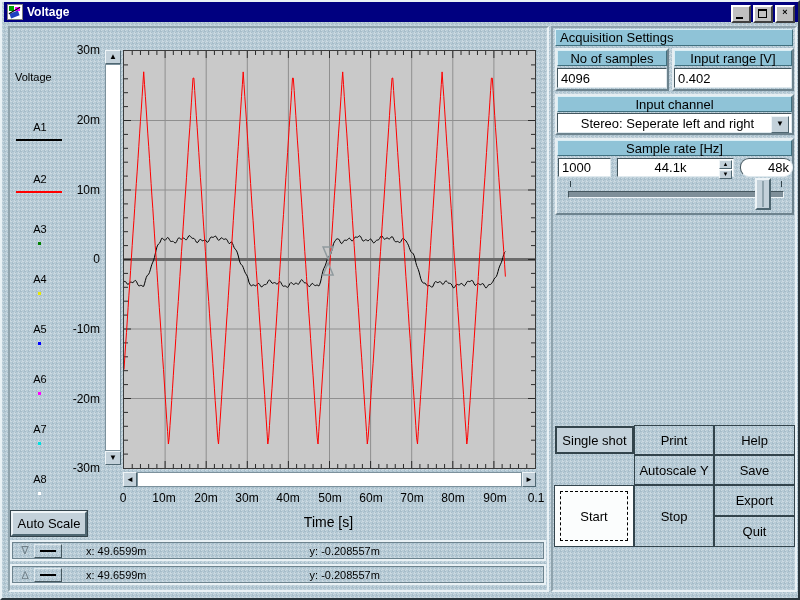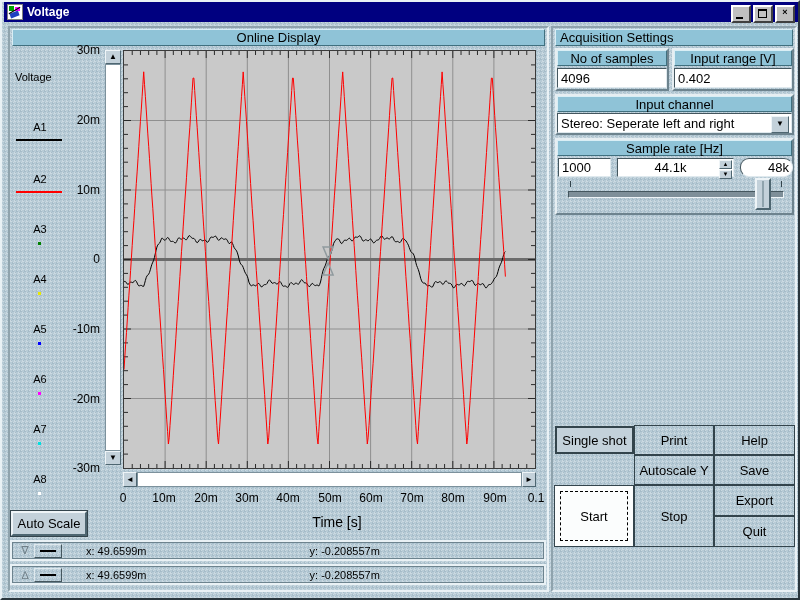--- a/index.html
+++ b/index.html
@@ -68,21 +68,20 @@
         </span>
       <span class="winbtn">
           <i class="glyph-max"></i>
         </span>
       <span class="winbtn">×</span>
     </span>
   </div>
 
   <div class="abs panel" style="left:6px;top:24px;width:541px;height:566px;"></div>
 
-  <div class="abs hdr" style="left:10px;top:27px;width:533px;height:17px;">Online Display</div>
 
   <div class="abs label" style="left:13px;top:69px;">Voltage</div>
 
   <div class="abs label" style="left:20px;top:119px;width:36px;text-align:center;">A1</div>
   <div class="abs" style="left: 14px; top: 137px; width: 46px; height: 2px; background: rgb(0, 0, 0);"></div>
   <div class="abs label" style="left:20px;top:171px;width:36px;text-align:center;">A2</div>
   <div class="abs" style="left: 14px; top: 189px; width: 46px; height: 2px; background: rgb(255, 0, 0);"></div>
   <div class="abs label" style="left:20px;top:221px;width:36px;text-align:center;">A3</div>
   <div class="abs" style="left: 36px; top: 240px; width: 3px; height: 3px; background: rgb(0, 128, 0);"></div>
   <div class="abs label" style="left:20px;top:271px;width:36px;text-align:center;">A4</div>
@@ -295,21 +294,21 @@
   <div class="abs tick-label" style="left:204px;top:489px;transform:translateX(-50%);">20m</div>
   <div class="abs tick-label" style="left:245px;top:489px;transform:translateX(-50%);">30m</div>
   <div class="abs tick-label" style="left:286px;top:489px;transform:translateX(-50%);">40m</div>
   <div class="abs tick-label" style="left:328px;top:489px;transform:translateX(-50%);">50m</div>
   <div class="abs tick-label" style="left:369px;top:489px;transform:translateX(-50%);">60m</div>
   <div class="abs tick-label" style="left:410px;top:489px;transform:translateX(-50%);">70m</div>
   <div class="abs tick-label" style="left:451px;top:489px;transform:translateX(-50%);">80m</div>
   <div class="abs tick-label" style="left:493px;top:489px;transform:translateX(-50%);">90m</div>
   <div class="abs tick-label" style="left:534px;top:489px;transform:translateX(-50%);">0.1</div>
 
-  <div class="abs label" style="left:247px;top:512px;width:176px;text-align:center;font-size:14px;">Time [s]</div>
+  <div class="abs label" style="left:247px;top:512px;width:159px;text-align:center;font-size:14px;">Time [s]</div>
 
   <div class="abs btn3d" style="left:9px;top:509px;width:76px;height:25px;">Auto Scale</div>
 
   <div class="abs cursor-row" style="left:8px;top:538px;width:536px;height:21px;">
     <span class="marker-glyph" style="margin-left:6px;">∇</span>
     <span class="line-sample">
         <i></i>
       </span>
     <span class="label" style="margin-left:24px;">x: 49.6599m</span>
     <span class="label" style="margin-left:163px;">y: -0.208557m</span>
@@ -330,21 +329,21 @@
   <div class="abs gframe" style="left:553px;top:46px;width:114px;height:43px;"></div>
   <div class="abs hdr" style="left:555px;top:48px;width:110px;height:16px;">No of samples</div>
   <div class="abs field" style="left:555px;top:66px;width:110px;height:20px;">4096</div>
 
   <div class="abs gframe" style="left:670px;top:46px;width:122px;height:43px;"></div>
   <div class="abs hdr" style="left:672px;top:48px;width:118px;height:16px;">Input range [V]</div>
   <div class="abs field" style="left:672px;top:66px;width:118px;height:20px;">0.402</div>
 
   <div class="abs gframe" style="left:553px;top:92px;width:239px;height:41px;"></div>
   <div class="abs hdr" style="left:555px;top:94px;width:235px;height:16px;">Input channel</div>
-  <div class="abs field" style="left:555px;top:111px;width:235px;height:20px;">
+  <div class="abs field" style="left:555px;top:111px;width:235px;height:20px;justify-content:center;">
     <span style="margin-right:14px;">Stereo: Seperate left and right</span>
     <span class="combo-btn">▼</span>
   </div>
 
   <div class="abs gframe" style="left:553px;top:136px;width:239px;height:77px;"></div>
   <div class="abs hdr" style="left:555px;top:138px;width:235px;height:16px;">Sample rate [Hz]</div>
   <div class="abs field" style="left:556px;top:156px;width:53px;height:19px;">1000</div>
   <div class="abs field" style="left:615px;top:156px;width:117px;height:19px;justify-content:center;">
     <span style="margin-right:10px;">44.1k</span>
     <span class="spin">

